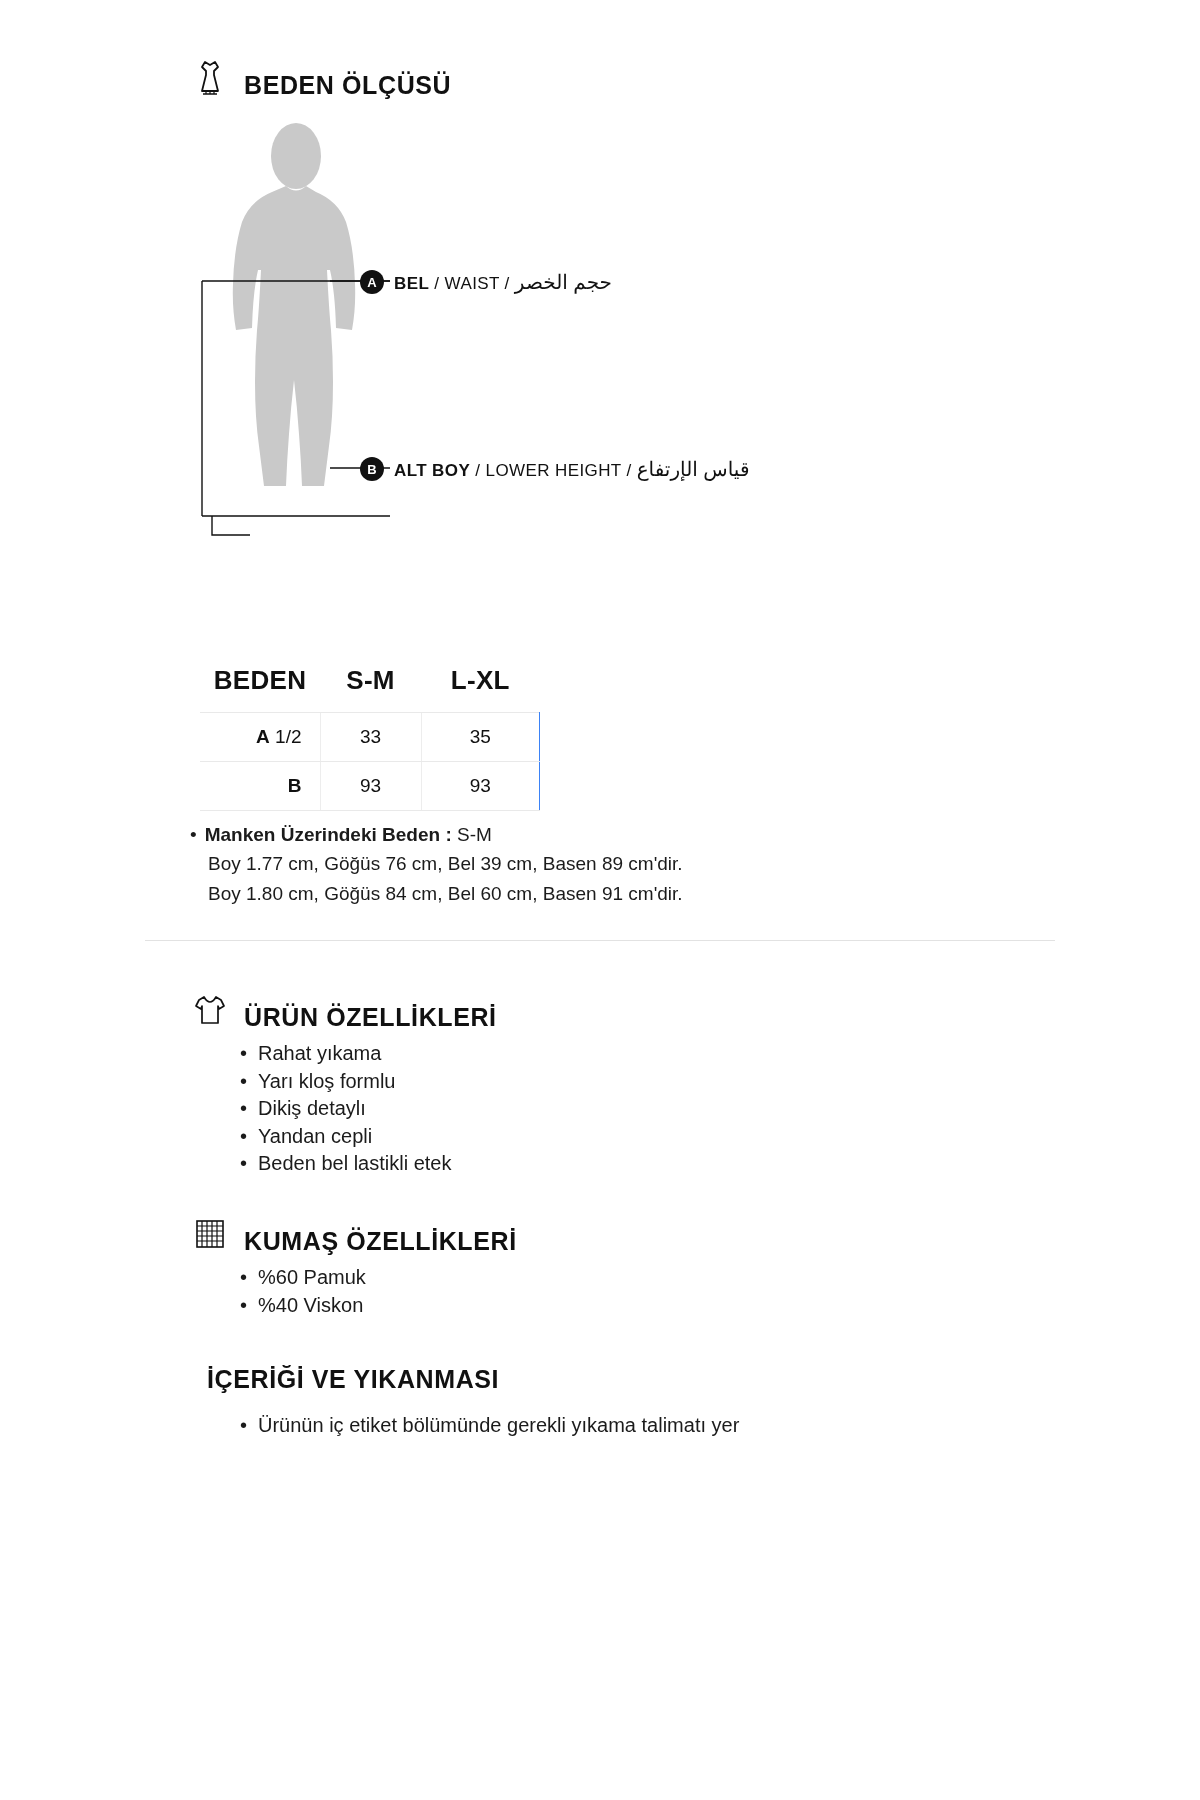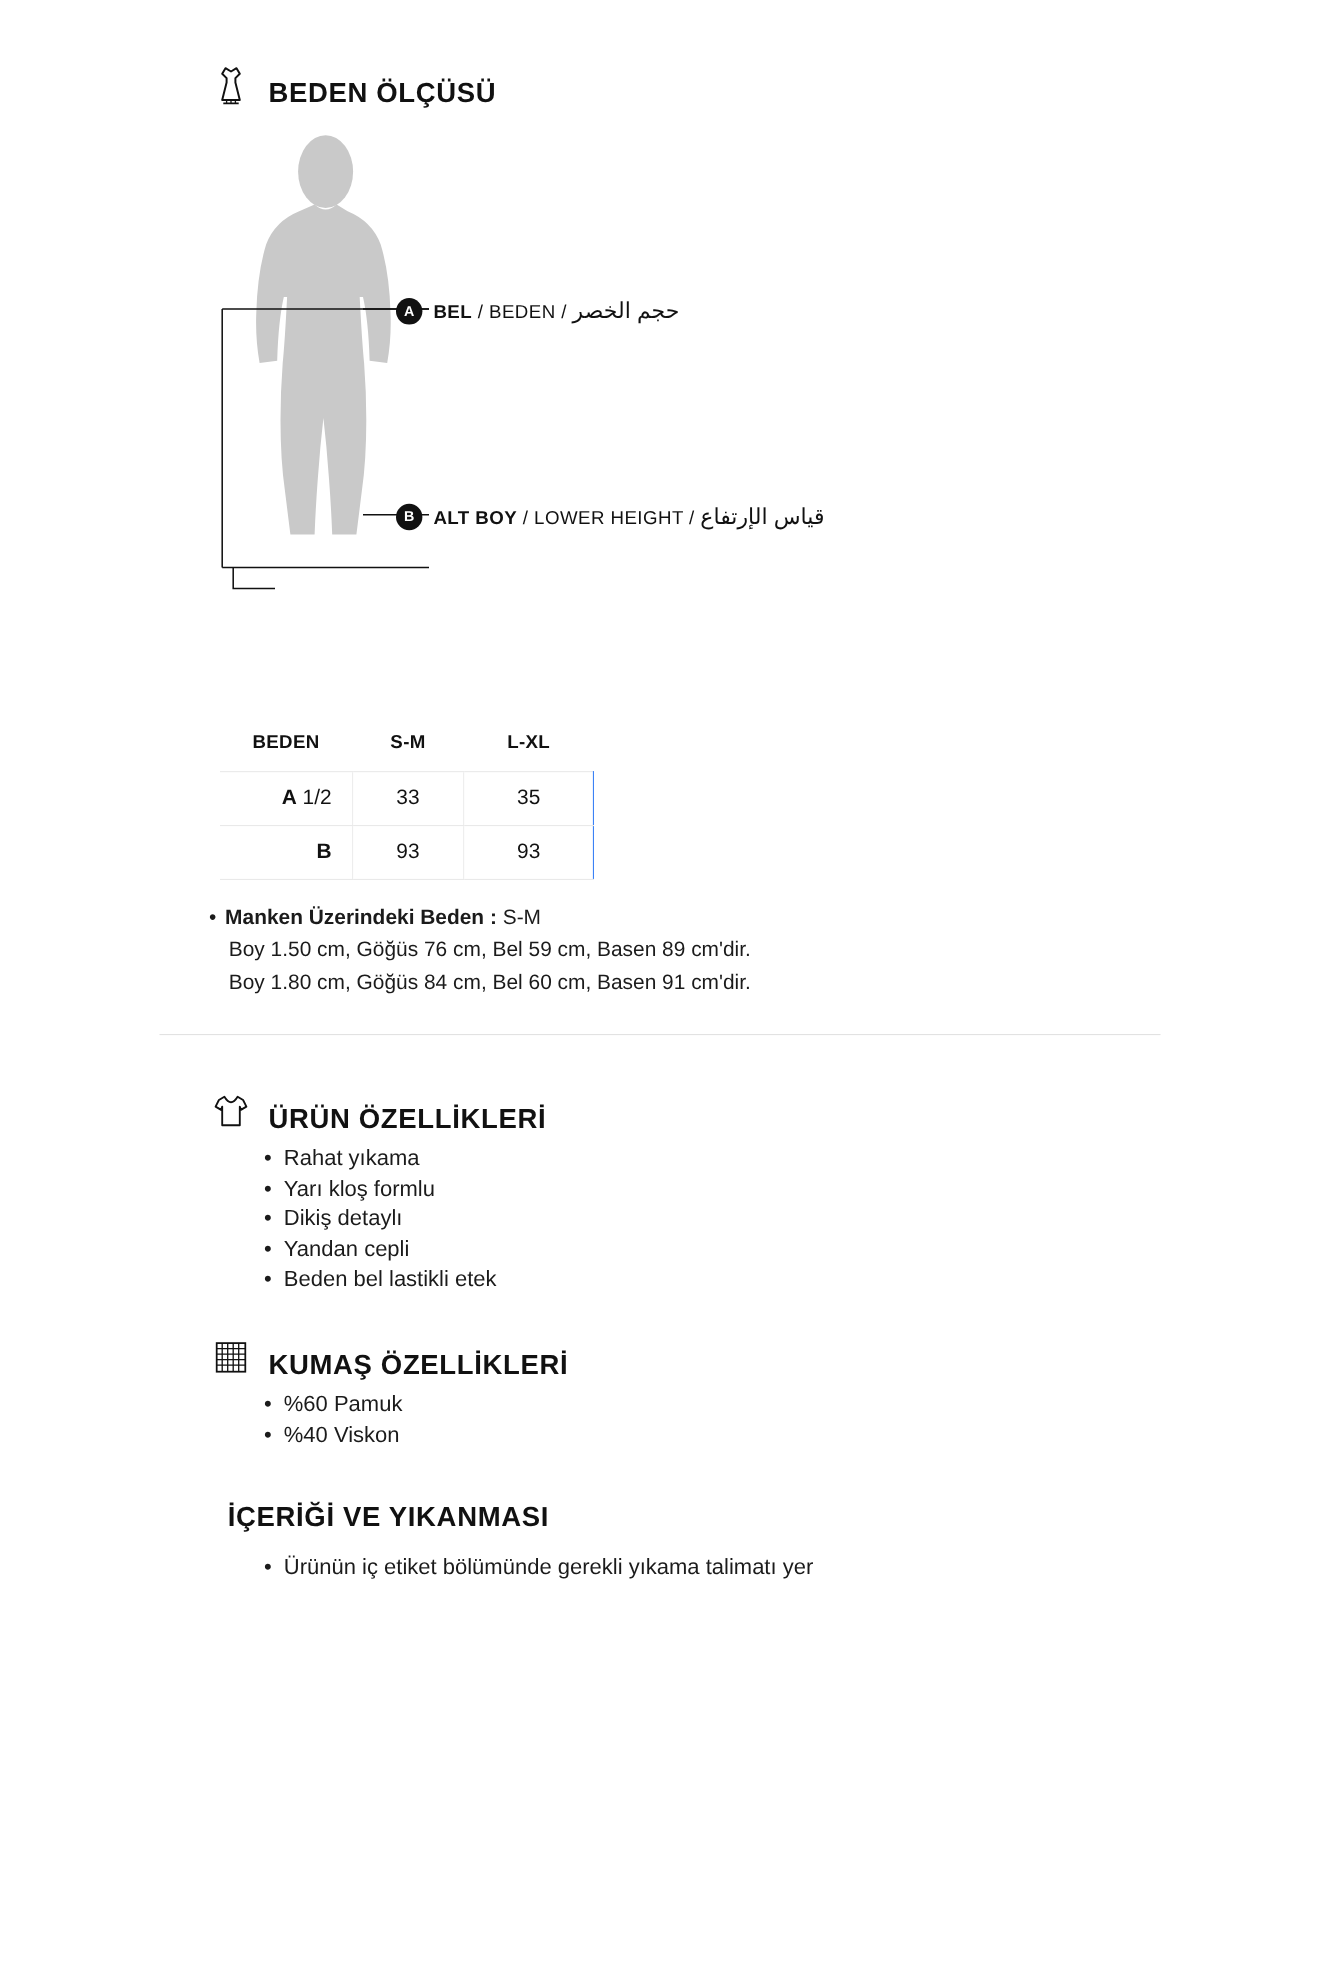--- a/index.html
+++ b/index.html
@@ -66,21 +66,21 @@
   .list-wash { position: absolute; left: 240px; top: 1412px; width: 720px; }
 
   
   table.size-table {
     border-collapse: collapse;
     width: 340px;
     font-size: 19px;
   }
   table.size-table th {
     font-weight: 700;
-    font-size: 17px;
+    font-size: 26px;
     padding: 10px 6px 16px 6px;
     text-align: center;
     color: #111;
     letter-spacing: 0.3px;
   }
   table.size-table th.col-beden { width: 120px; }
   table.size-table td {
     padding: 13px 6px;
     text-align: center;
     border-top: 1px solid #e9e9e9;
@@ -203,21 +203,21 @@
       <g stroke="#111" stroke-width="1.4">
         <line x1="140" y1="161" x2="200" y2="161"></line>
         <line x1="140" y1="348" x2="200" y2="348"></line>
       </g>
     </svg>
 
     <div class="lbl-row" id="label-a" style="left:170px; top:150px;">
       <span class="badge">A</span>
       <span class="lbl-text">
         <span class="b">BEL</span>
-        <span>/ BEDEN /</span>
+        <span>/ WAIST /</span>
         <span class="ar">حجم الخصر</span>
       </span>
     </div>
 
     <div class="lbl-row" id="label-b" style="left:170px; top:337px;">
       <span class="badge">B</span>
       <span class="lbl-text">
         <span class="b">ALT BOY</span>
         <span>/ LOWER HEIGHT /</span>
         <span class="ar">قياس الإرتفاع</span>
@@ -253,21 +253,21 @@
         </tr>
       </tbody>
     </table>
   </div>
 
   <div class="mannequin-note">
     <div class="note-line">
       <span class="dot">•</span><strong>Manken Üzerindeki Beden :</strong>
       <span>S-M</span>
     </div>
-    <div class="note-sub">Boy 1.50 cm, Göğüs  76 cm, Bel 59 cm, Basen 89 cm'dir.</div>
+    <div class="note-sub">Boy 1.77 cm, Göğüs  76 cm, Bel 39 cm, Basen 89 cm'dir.</div>
     <div class="note-sub">Boy 1.80 cm, Göğüs 84 cm, Bel 60 cm, Basen 91 cm'dir.</div>
   </div>
 
   <div class="divider"></div>
 
   <div class="blk-product section-head">
     <span class="glyph">
       <svg width="34" height="34" viewBox="0 0 34 34" fill="none">
         <path d="M11 4 L6 7 L3 13 L8 16 L9 13 L9 30 L25 30 L25 13 L26 16 L31 13 L28 7 L23 4
                  q-3 5 -6 5 q-3 0 -6 -5 Z" fill="none" stroke="#111" stroke-width="1.7" stroke-linejoin="round"></path>

